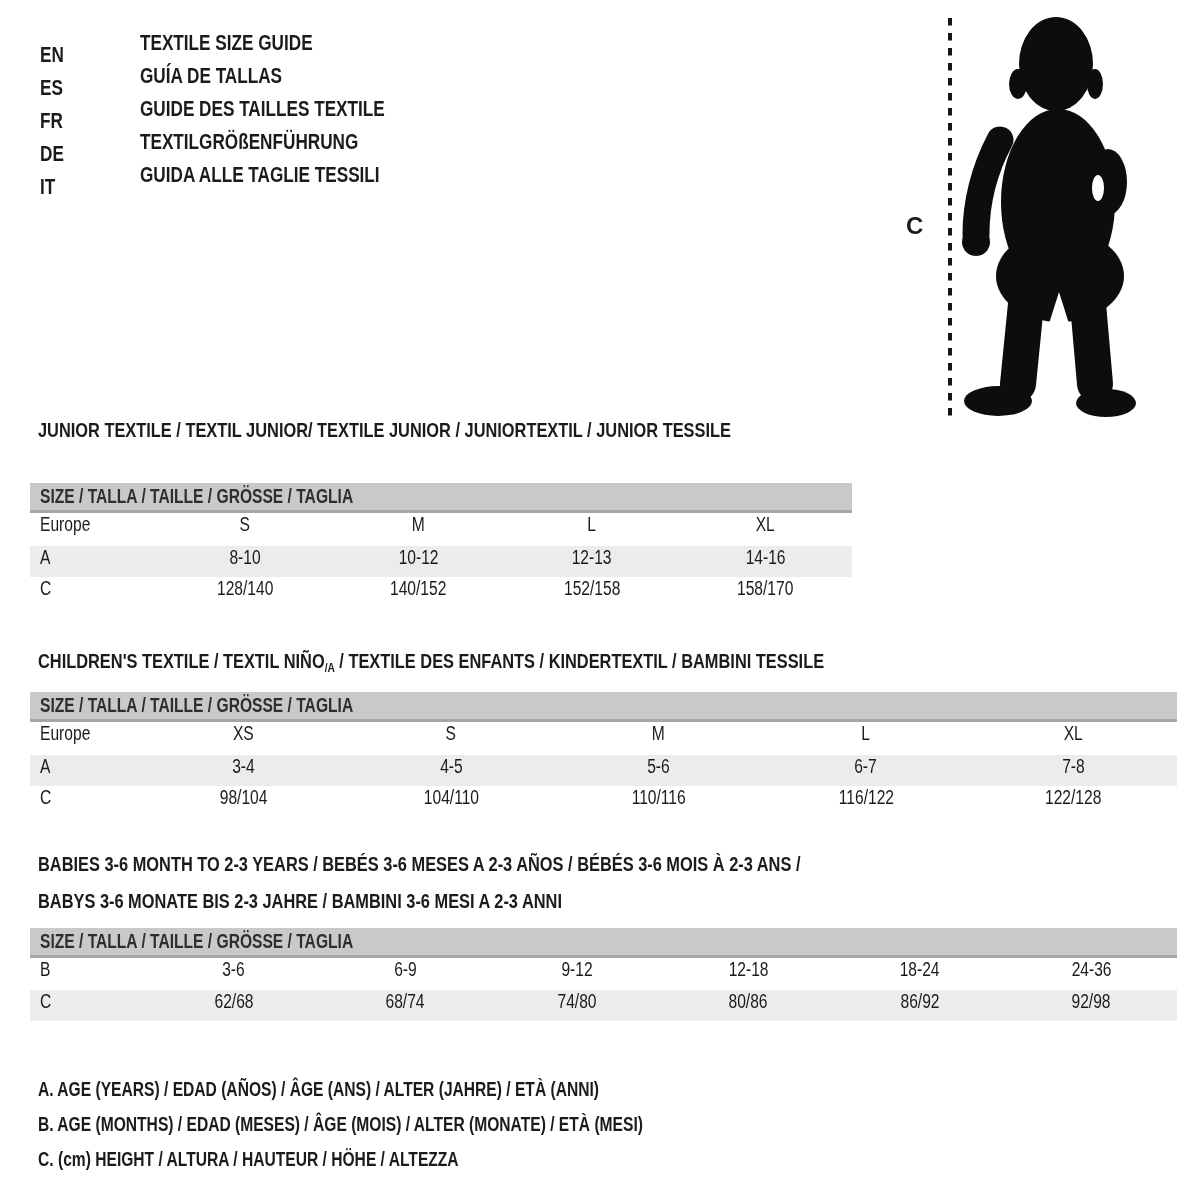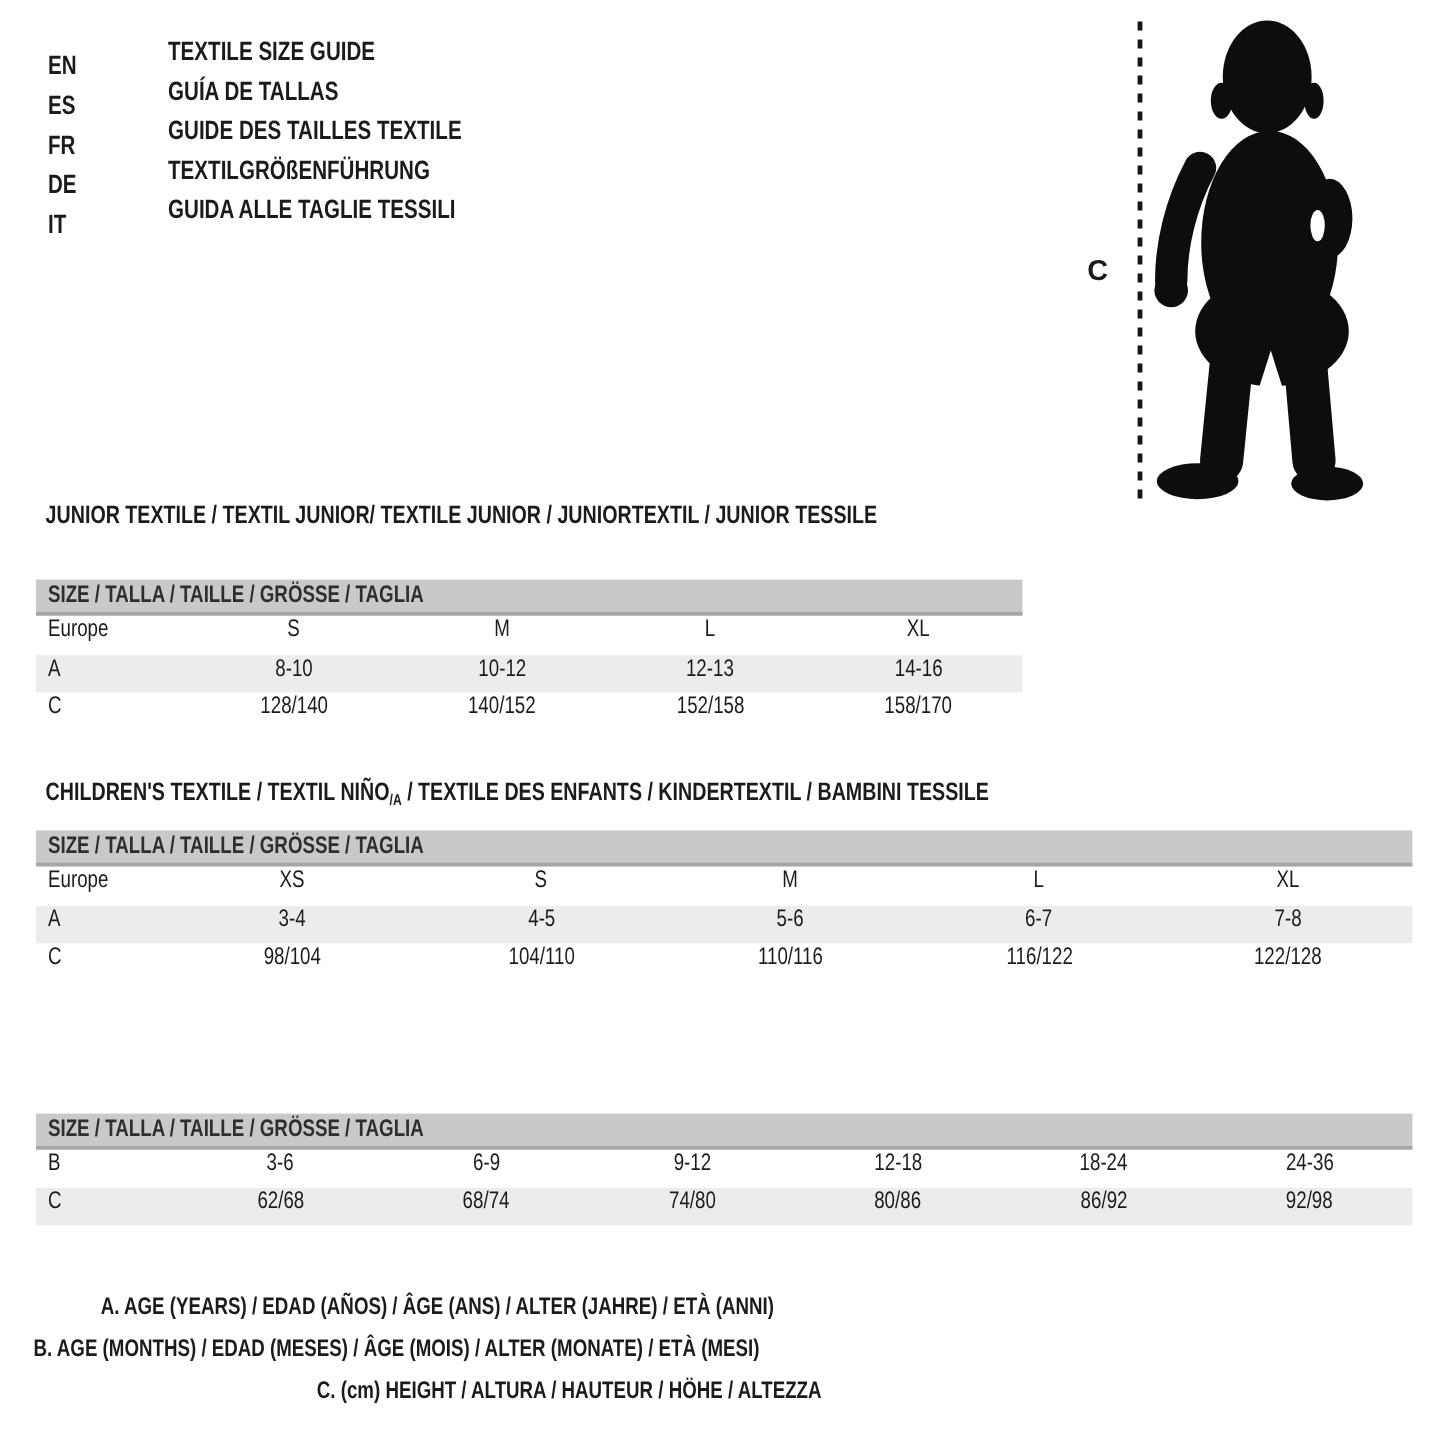--- a/index.html
+++ b/index.html
@@ -30,21 +30,21 @@
   .size-bar{height:27px;background:#c9c9c9;border-bottom:3px solid #a6a6a6;display:flex;align-items:center;
             padding-left:10px;font-weight:700;font-size:20px;color:#2e2e2e;}
   .trow{display:flex;align-items:flex-start;font-size:20px;color:#1b1b1b;}
   .trow.shaded{background:#ececec;}
   .h33{height:33px}.h32{height:32px}.h31{height:31px}
   .tlabel{padding-left:10px;flex:0 0 auto;}
   .w118{width:118px}.w100{width:100px}.w108{width:108px}
   .tcell{flex:1 1 0;text-align:center;}
 
   
-  .legend{position:absolute;left:28px;top:1072px;font-weight:700;font-size:20px;line-height:35px;text-align:right;}
+  .legend{position:absolute;left:38px;top:1072px;font-weight:700;font-size:20px;line-height:35px;}
 </style>
 </head>
 <body>
 
 <div class="canvas">
 
   <div class="lang-block">
     <div class="lang-row">
       <span class="lang-code"><span class="cond">EN</span></span>
       <span class="cond">TEXTILE SIZE GUIDE</span>
@@ -144,20 +144,24 @@
     <div class="trow h31">
       <div class="tlabel w100"><span class="cond">C</span></div>
       <div class="tcell"><span class="condc">98/104</span></div>
       <div class="tcell"><span class="condc">104/110</span></div>
       <div class="tcell"><span class="condc">110/116</span></div>
       <div class="tcell"><span class="condc">116/122</span></div>
       <div class="tcell"><span class="condc">122/128</span></div>
     </div>
   </div>
 
+  <div class="sec-title" style="left:38px;top:845px;">
+    <div><span class="cond">BABIES 3-6 MONTH TO 2-3 YEARS / BEBÉS 3-6 MESES A 2-3 AÑOS / BÉBÉS 3-6 MOIS À 2-3 ANS /</span></div>
+    <div><span class="cond">BABYS 3-6 MONATE BIS 2-3 JAHRE / BAMBINI 3-6 MESI A 2-3 ANNI</span></div>
+  </div>
   <div class="stable" style="left:30px;top:928px;width:1147px;">
     <div class="size-bar">
       <span class="cond">SIZE / TALLA / TAILLE / GRÖSSE / TAGLIA</span>
     </div>
     <div class="trow h32">
       <div class="tlabel w108"><span class="cond">B</span></div>
       <div class="tcell"><span class="condc">3-6</span></div>
       <div class="tcell"><span class="condc">6-9</span></div>
       <div class="tcell"><span class="condc">9-12</span></div>
       <div class="tcell"><span class="condc">12-18</span></div>

